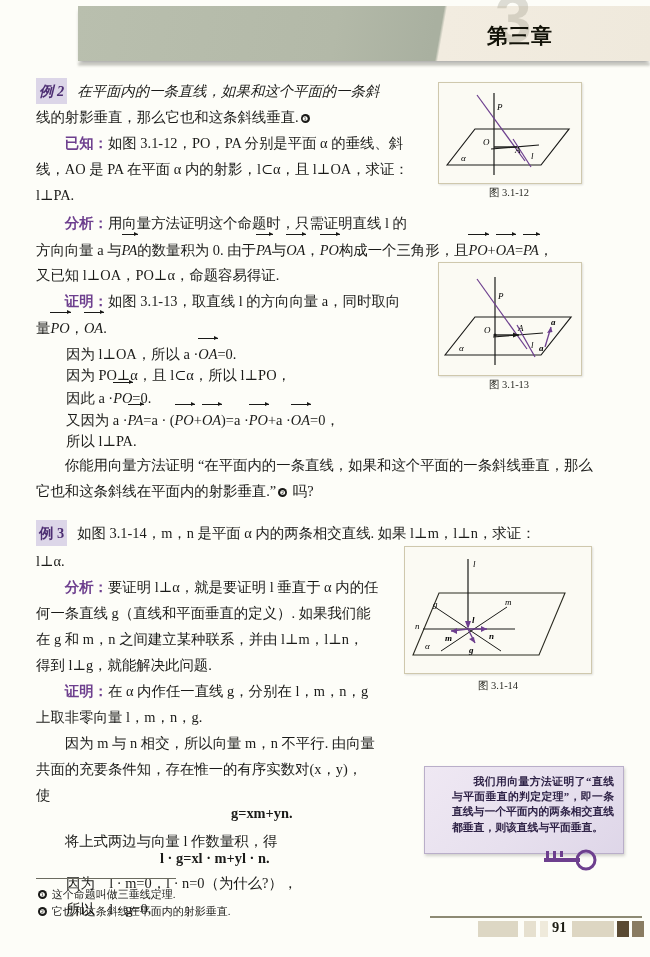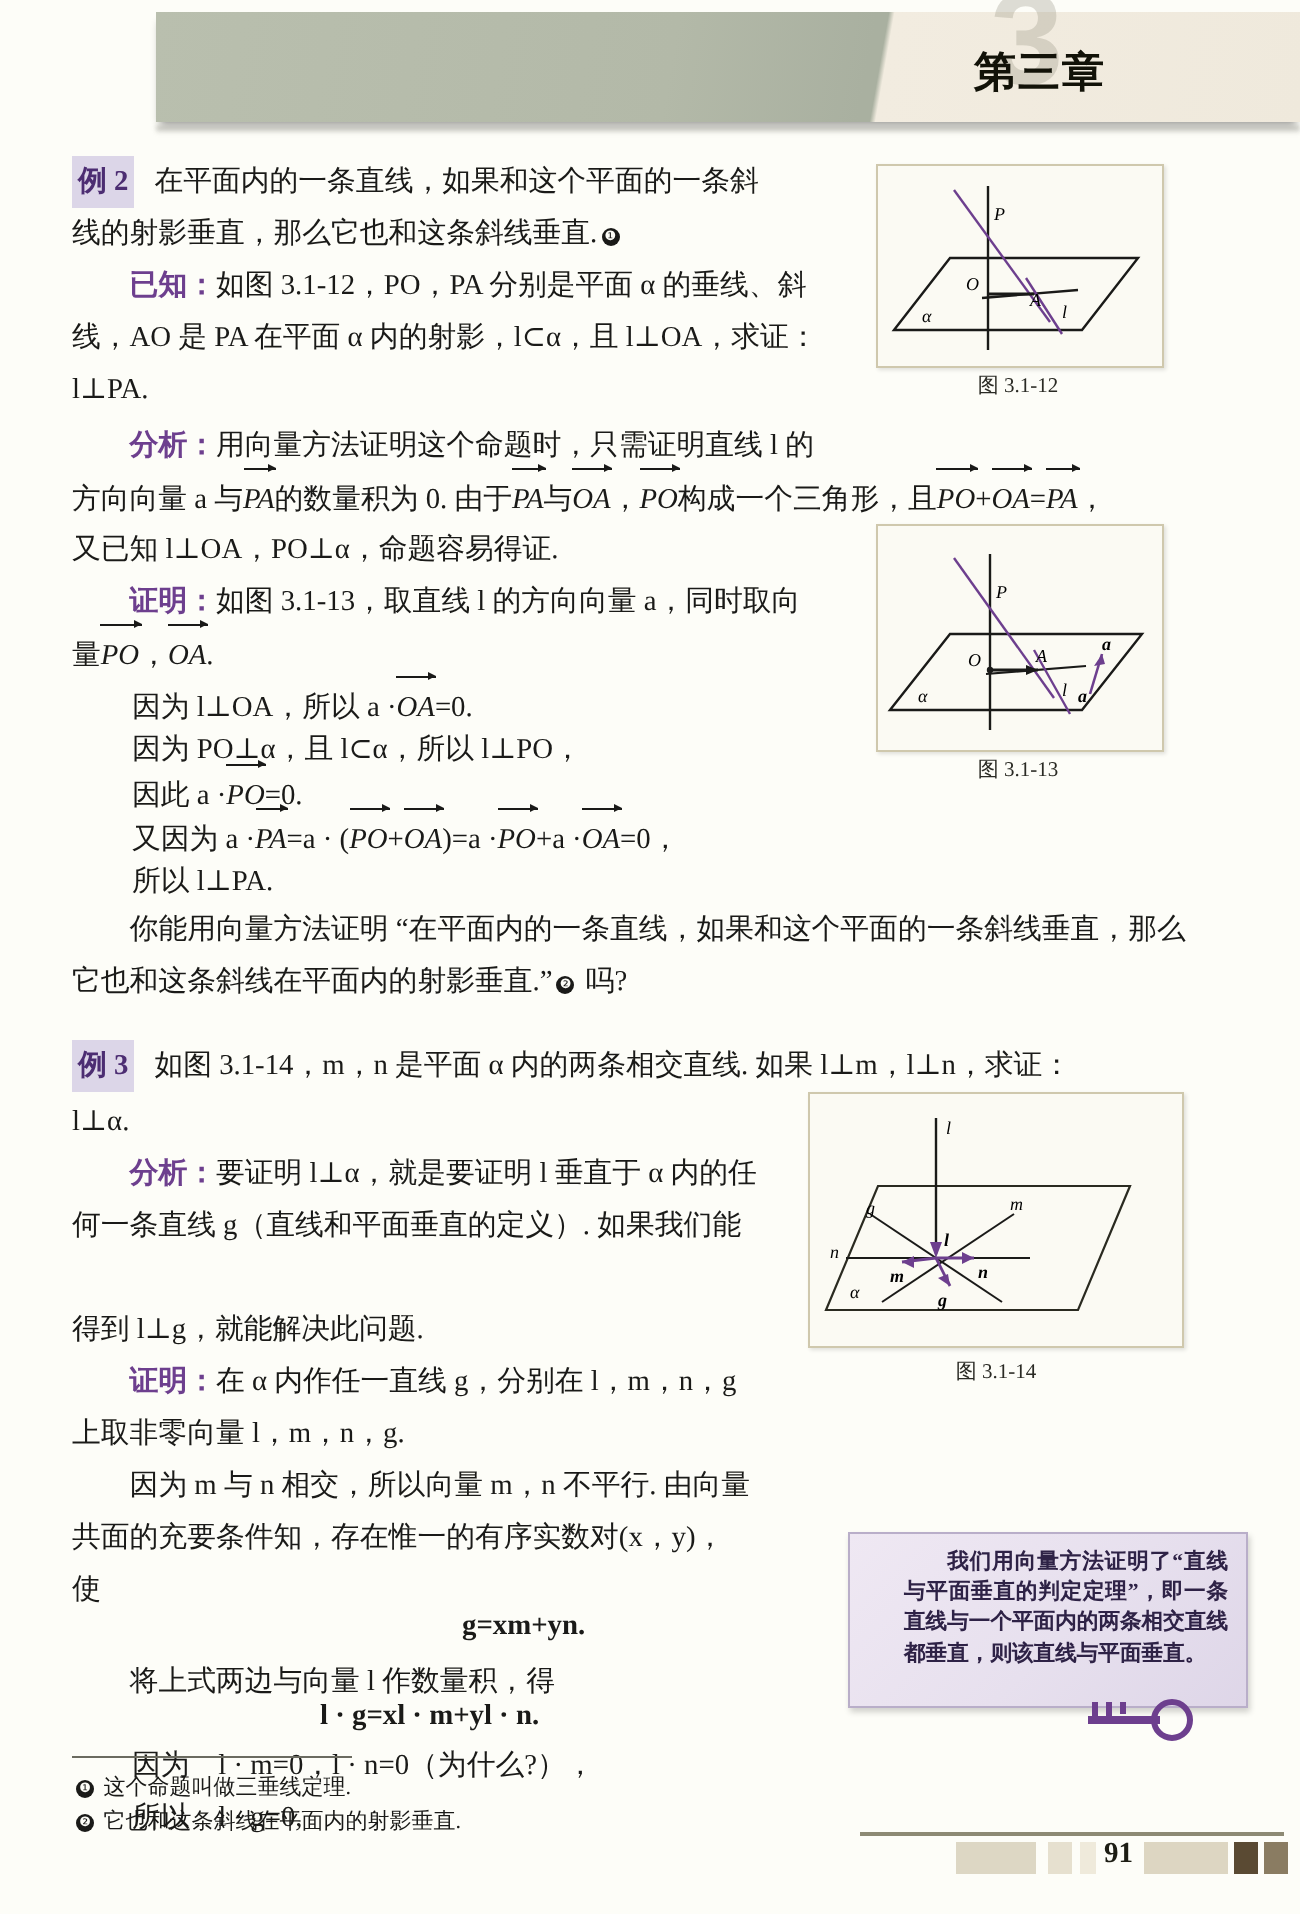--- a/index.html
+++ b/index.html
@@ -209,21 +209,21 @@
 </style>
 </head>
 <body>
 
 <div id="page">
 
   <div id="header-band"></div>
   <div id="header-chapter-ghost">3</div>
   <div id="header-chapter-label">第三章</div>
 
-  <div class="para" style="left:36px; top:78px; width:380px;">
+  <div class="para" style="left:36px; top:78px; width:380px;font-style:italic;">
     <span class="exnum">例 2</span><span>在平面内的一条直线，如果和这个平面的一条斜</span>
   </div>
   <div class="para" style="left:36px; top:104px; width:390px;">
     <span>线的射影垂直，那么它也和这条斜线垂直.</span><span class="fn-mark">❶</span>
   </div>
 
   <div class="para" style="left:36px; top:130px; width:385px; text-indent:2em;">
     <span class="lbl">已知：</span><span>如图 3.1-12，PO，PA 分别是平面 α 的垂线、斜</span>
   </div>
   <div class="para" style="left:36px; top:182px; width:390px;">l⊥PA.</div>
@@ -267,20 +267,21 @@
 
   <div class="para" style="left:36px; top:520px; width:592px;">
     <span class="exnum">例 3</span><span>如图 3.1-14，m，n 是平面 α 内的两条相交直线.  如果 l⊥m，l⊥n，求证：</span>
   </div>
   <div class="para" style="left:36px; top:548px; width:400px;">l⊥α.</div>
 
   <div class="para" style="left:36px; top:574px; width:375px; text-indent:2em;">
     <span class="lbl">分析：</span><span>要证明 l⊥α，就是要证明 l 垂直于 α 内的任</span>
   </div>
   <div class="para" style="left:36px; top:600px; width:380px;">何一条直线 g（直线和平面垂直的定义）.  如果我们能</div>
+  <div class="para" style="left:36px; top:626px; width:380px;">在 g 和 m，n 之间建立某种联系，并由 l⊥m，l⊥n，</div>
   <div class="para" style="left:36px; top:652px; width:380px;">得到 l⊥g，就能解决此问题.</div>
 
   <div class="para" style="left:36px; top:678px; width:375px; text-indent:2em;">
     <span class="lbl">证明：</span><span>在 α 内作任一直线 g，分别在 l，m，n，g</span>
   </div>
   <div class="para" style="left:36px; top:704px; width:380px;">上取非零向量 l，m，n，g.</div>
 
   <div class="para" style="left:36px; top:730px; width:375px; text-indent:2em;">
     <span>因为 m 与 n 相交，所以向量 m，n 不平行.  由向量</span>
   </div>

